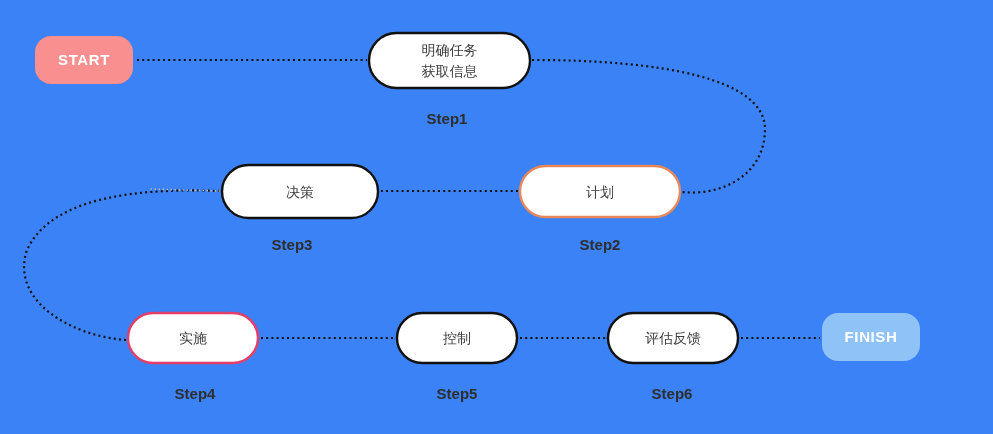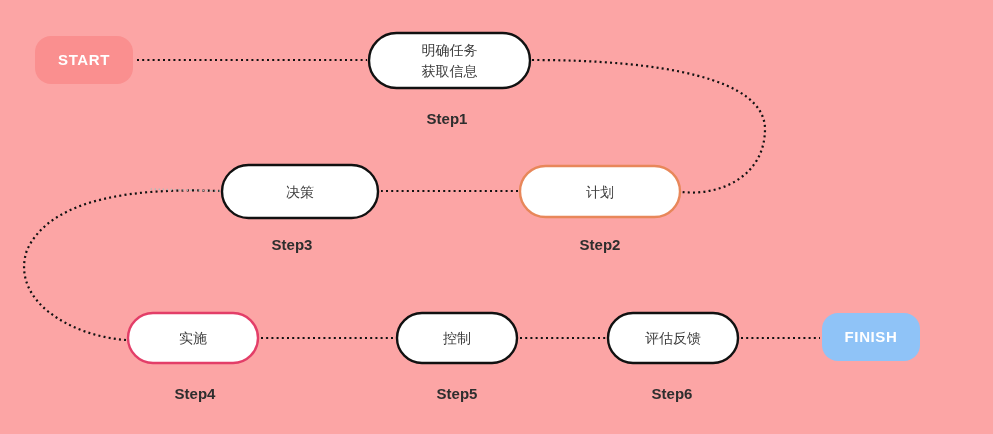--- a/index.html
+++ b/index.html
@@ -7,21 +7,21 @@
     padding: 0;
     background: #ffffff;
   }
   body {
     font-family: "Liberation Sans", "DejaVu Sans", sans-serif;
   }
   #canvas {
     position: relative;
     width: 993px;
     height: 434px;
-    background: #fca5a5;
+    background: #3b82f6;
     overflow: hidden;
   }
   svg.flow {
     position: absolute;
     left: 0;
     top: 0;
     width: 993px;
     height: 434px;
   }
   .node-label {

